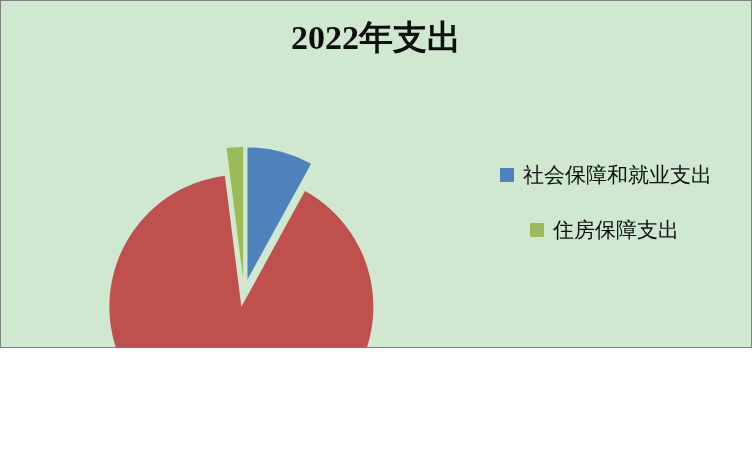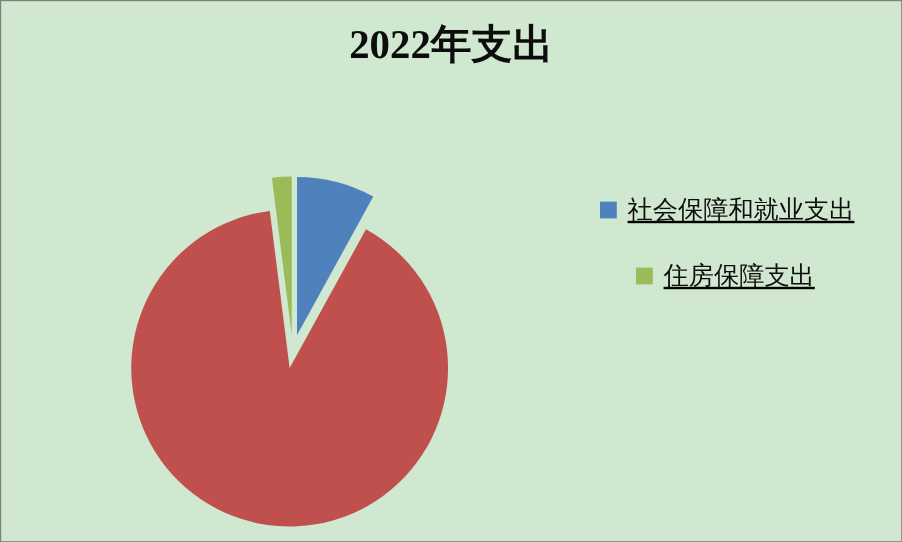--- a/index.html
+++ b/index.html
@@ -3,21 +3,21 @@
 <meta charset="utf-8">
 <style>
   html, body {
     margin: 0;
     padding: 0;
     background: #ffffff;
   }
   #chart-frame {
     position: relative;
     width: 752px;
-    height: 452px;
+    height: 348px;
     box-sizing: border-box;
     background: #cfe8cf;
     border: 1px solid #808080;
     overflow: hidden;
     font-family: "Liberation Serif", "DejaVu Serif", serif;
   }
   #chart-title {
     position: absolute;
     left: 0;
     top: 16px;
@@ -43,21 +43,20 @@
   #legend {
     position: absolute;
     left: 499px;
     top: 160px;
     width: 238px;
   }
   .legend-row {
     display: flex;
     align-items: flex-start;
     margin-bottom: 26px;
-    text-decoration: underline;
   }
   .legend-row:last-child { margin-bottom: 0; padding-left: 30px; }
   .legend-swatch {
     flex: 0 0 auto;
     width: 14px;
     height: 14px;
     margin-top: 7px;
     margin-right: 9px;
   }
   .legend-label {

